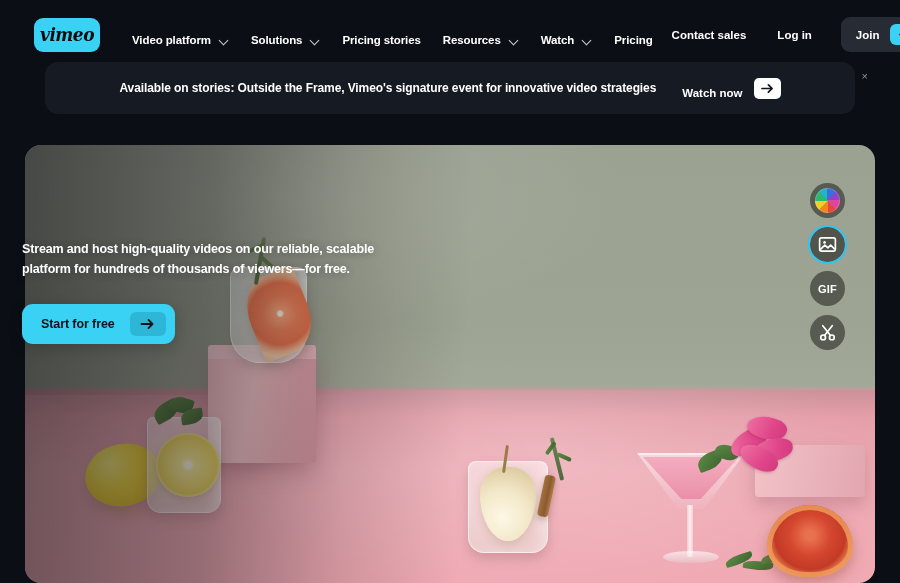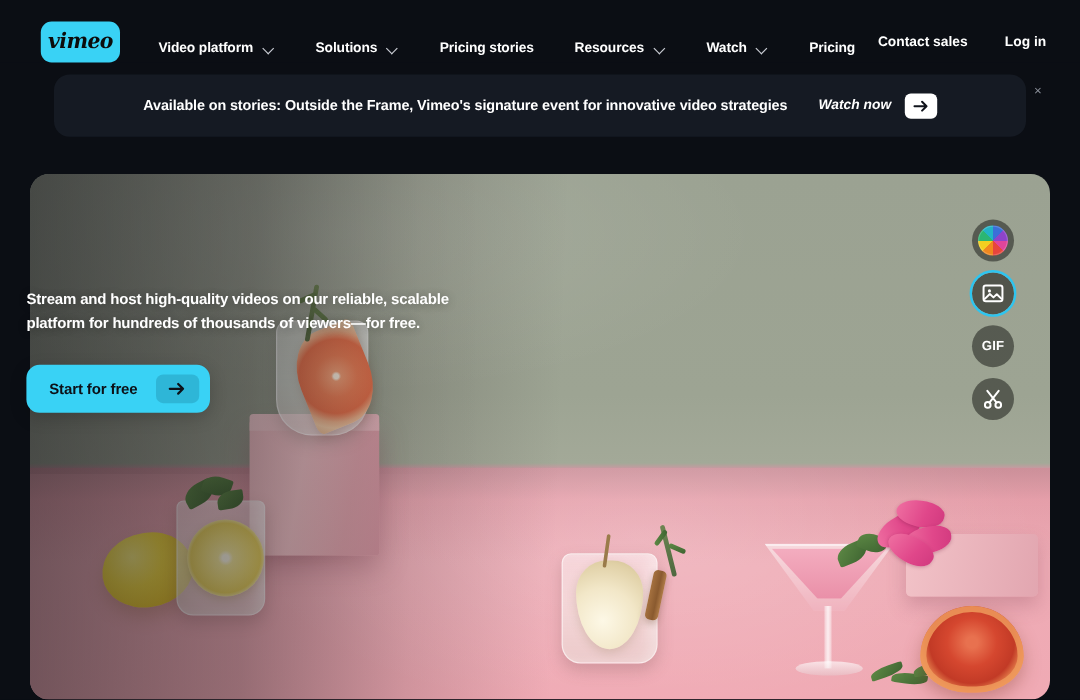--- a/index.html
+++ b/index.html
@@ -50,21 +50,21 @@
     font-size: 17px;
     color: #0c0c0c;
     letter-spacing: -0.5px;
     transform: scaleY(1.05);
   }
 
   .nav-main {
     display: flex;
     align-items: center;
     margin-left: 23px;
-    gap: 16px;
+    gap: 4px;
   }
   .nav-item {
     display: flex;
     align-items: center;
     color: #ffffff;
     font-size: 11.5px;
     font-weight: 700;
     letter-spacing: -0.1px;
     padding: 6px 9px;
     cursor: pointer;
@@ -143,24 +143,23 @@
     gap: 26px;
   }
   .banner-text {
     color: #ffffff;
     font-size: 12px;
     font-weight: 700;
     letter-spacing: -0.1px;
   }
   .banner-cta {
     display: flex;
-    align-items: center;
+    align-items: flex-end;
     gap: 11px;
     cursor: pointer;
-    font-style: italic;
   }
   .banner-cta-label {
     color: #ffffff;
     font-size: 11.5px;
     font-weight: 700;
   }
   .banner-arrow {
     width: 27px;
     height: 21px;
     background: #ffffff;

